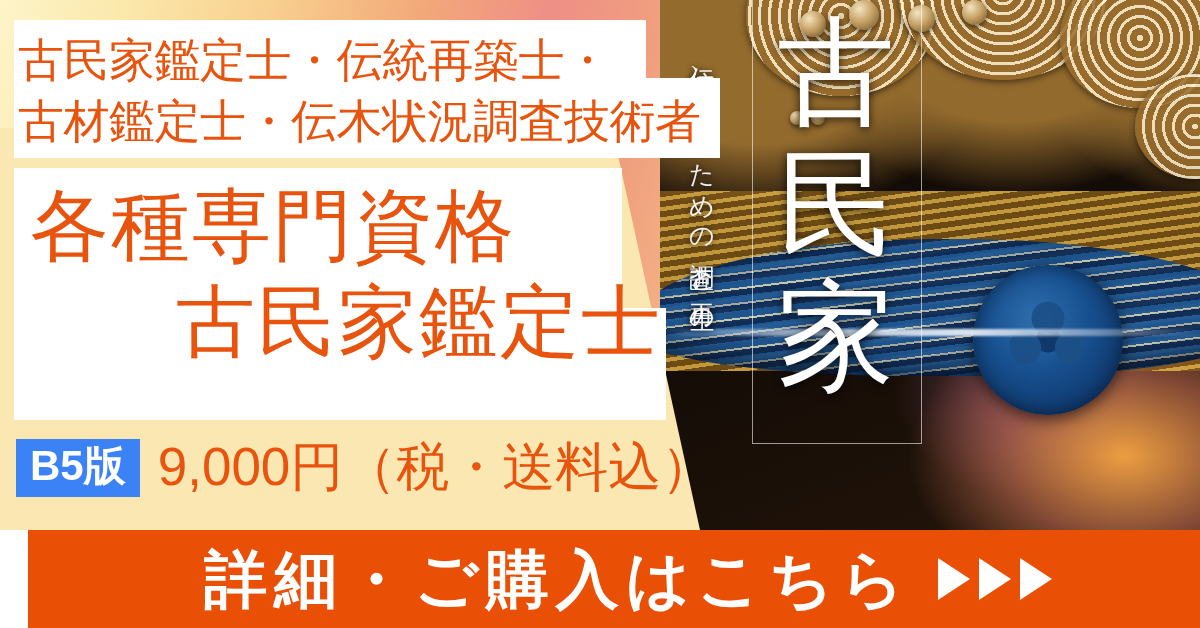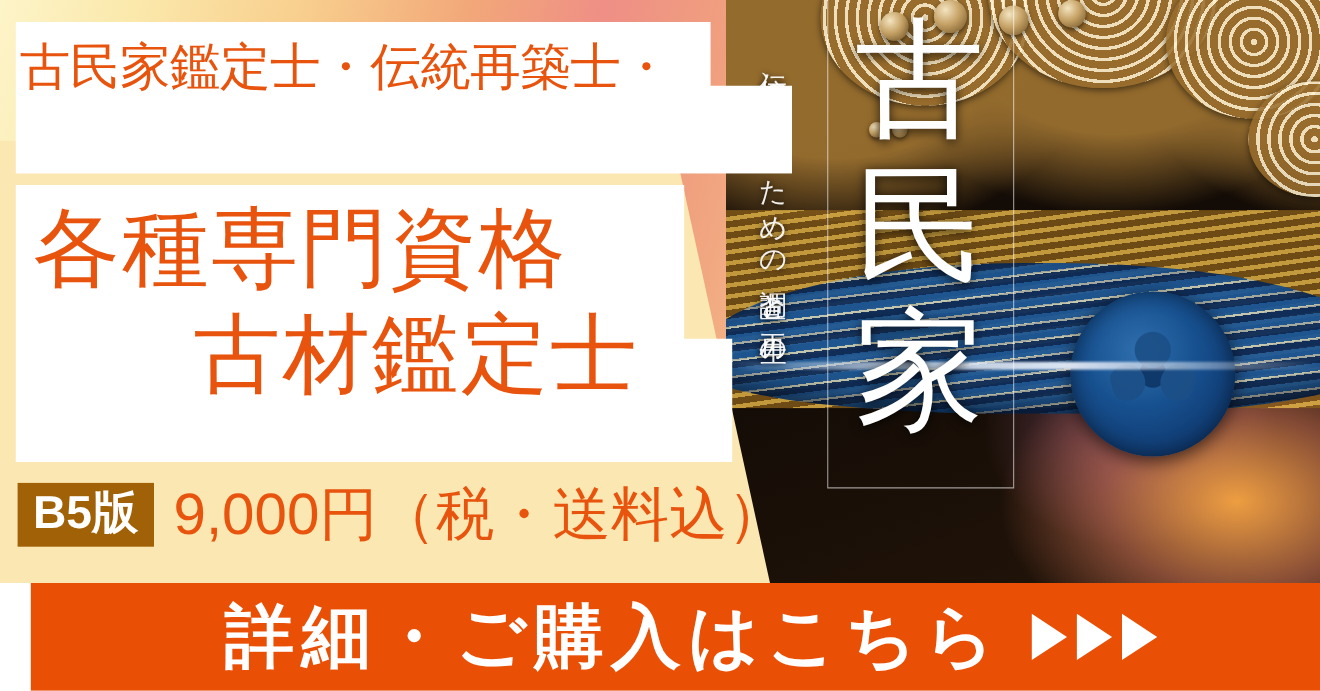--- a/index.html
+++ b/index.html
@@ -173,21 +173,21 @@
   }
   .head .l1 { padding-left:14px; }
   .head .l2 { padding-left:160px; }
 
   
   .price-row {
     position:absolute; left:16px; top:432px;
     display:flex; align-items:center; gap:18px;
   }
   .badge {
-    background:#a16207; color:#ffffff;
+    background:#3b82f6; color:#ffffff;
     font-size:42px; font-weight:700;
     padding:4px 14px 8px;
     line-height:1.1;
     letter-spacing:0px;
     white-space:nowrap;
   }
   .price {
     color:#e8540d;
     font-size:53px; font-weight:400;
     letter-spacing:0px;
@@ -253,25 +253,26 @@
     <div class="cover-sub">伝統構法、古民家活用のための調査と再生の</div>
   </div>
 
   <div class="cream-slab"></div>
 
   <div class="panel panel-top"></div>
   <div class="panel panel-mid"></div>
 
   <div class="quals">
     <div>古民家鑑定士・伝統再築士・</div>
+    <div>古材鑑定士・伝木状況調査技術者</div>
   </div>
 
   <div class="head">
     <div class="l1">各種専門資格</div>
-    <div class="l2">古材鑑定士</div>
+    <div class="l2">古民家鑑定士</div>
   </div>
 
   <div class="price-row">
     <div class="badge">B5版</div>
     <div class="price">9,000円（税・送料込）</div>
   </div>
 
   <div class="cta">
     <div class="cta-label">詳細・ご購入はこちら</div>
     <div class="arrows">

